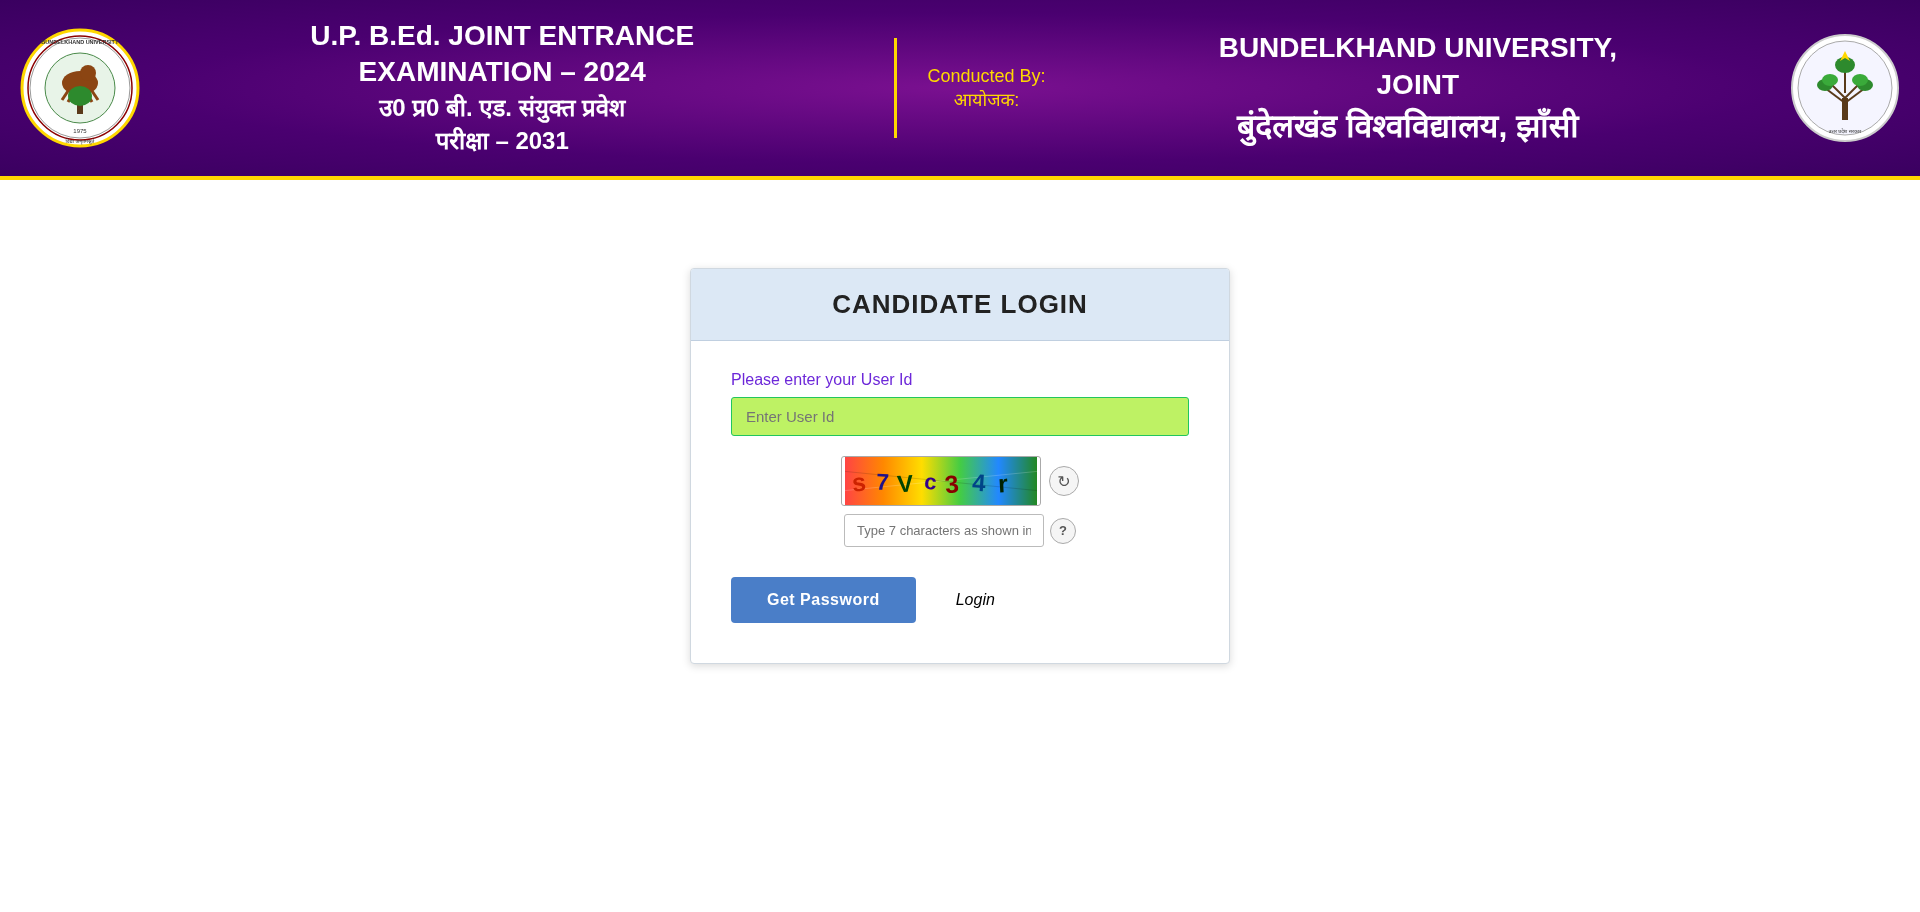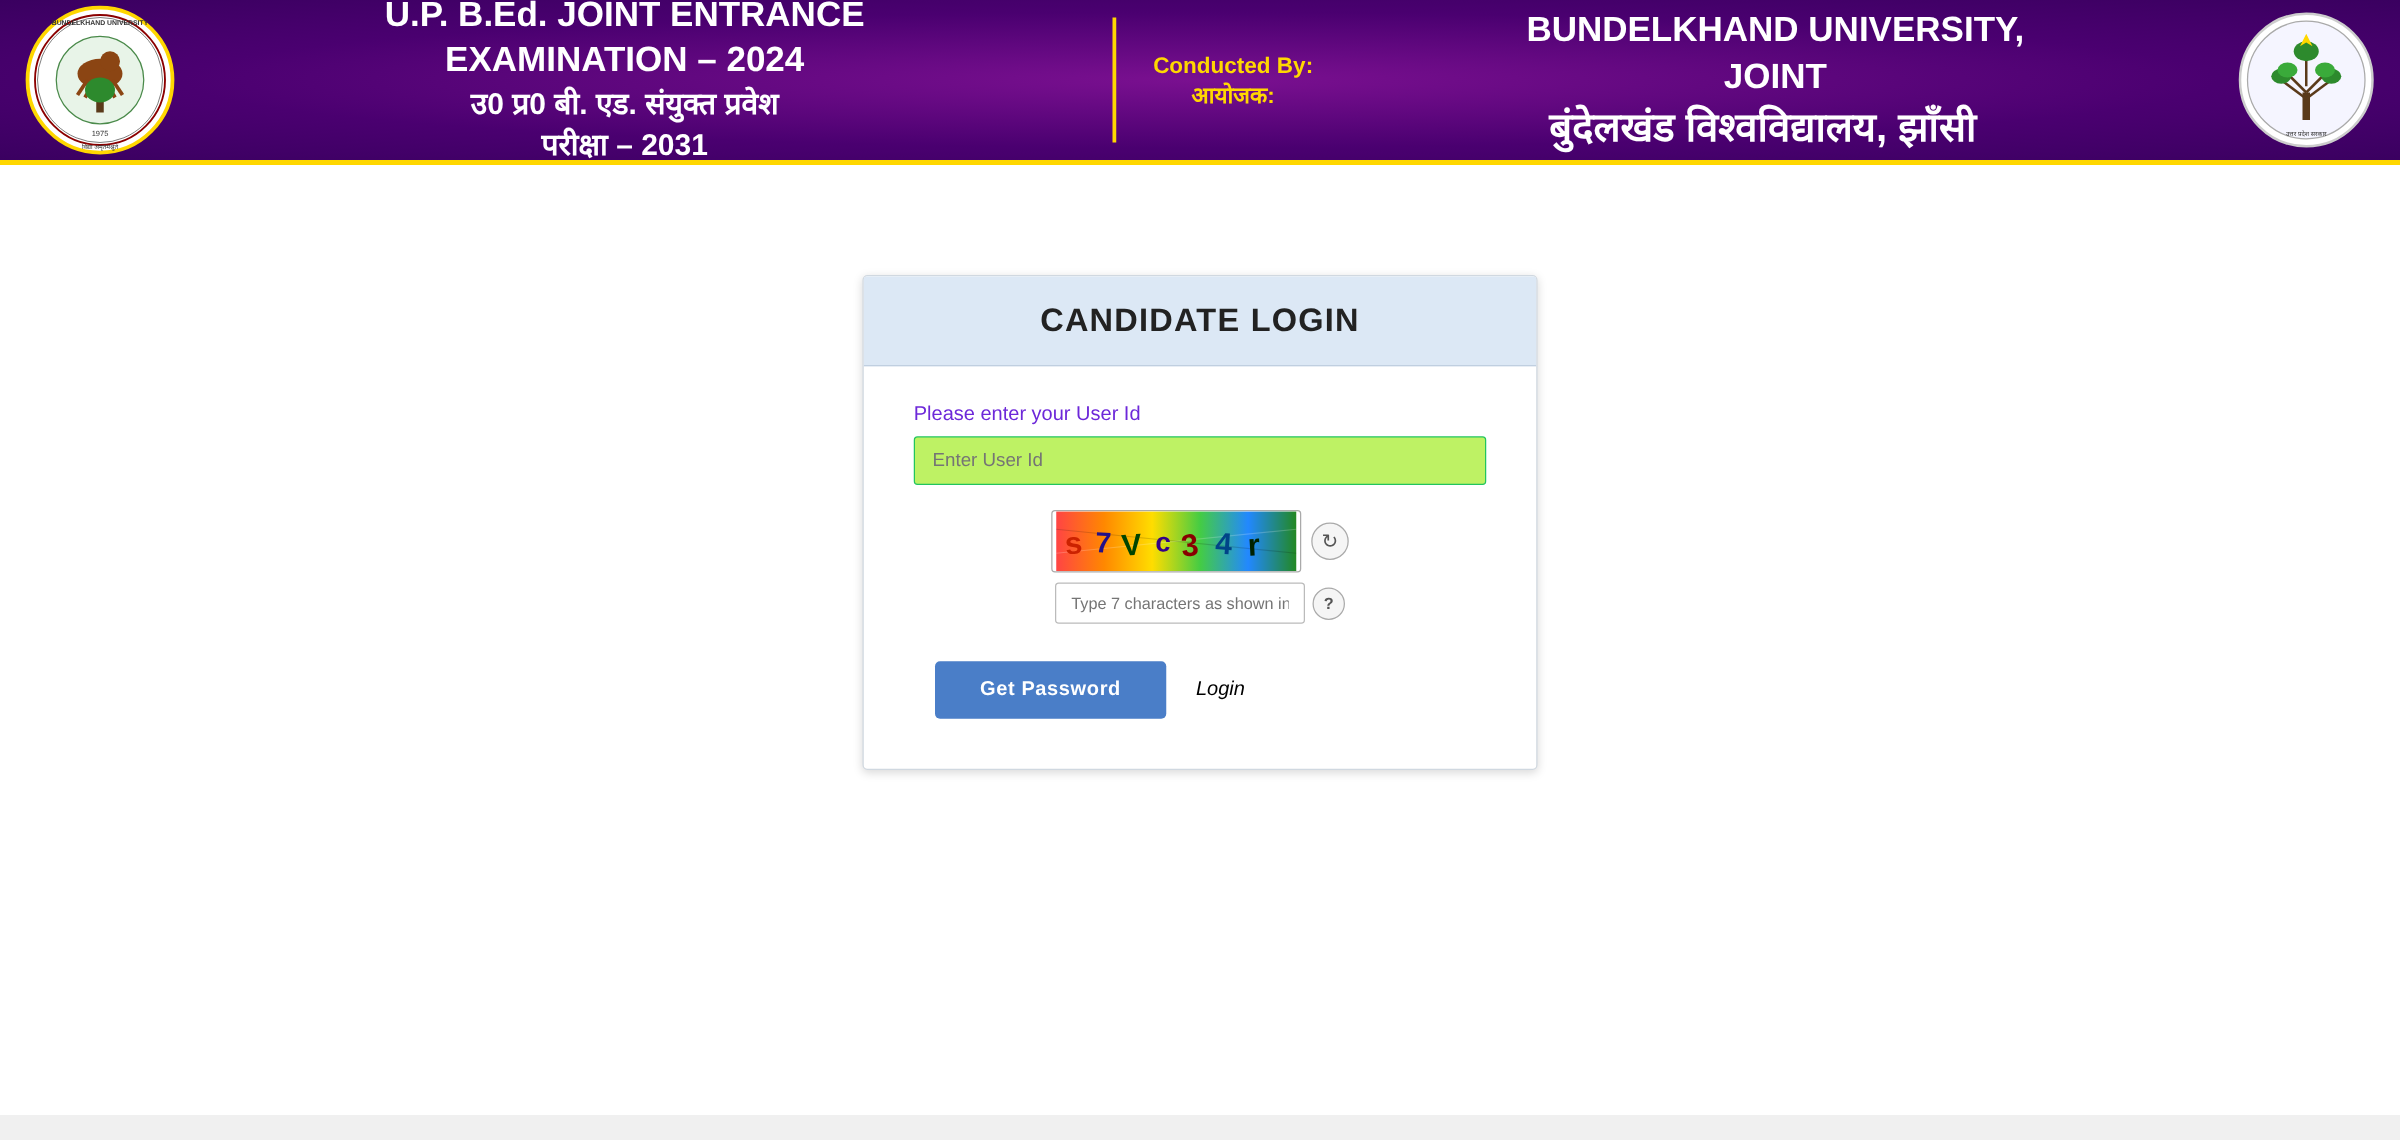--- a/index.html
+++ b/index.html
@@ -8,21 +8,21 @@
       background: #f0f0f0;
       min-height: 912px;
       width: 1920px;
     }
 
     
     .header {
       background: #5a0080;
       background-image: radial-gradient(ellipse at 50% 50%, #7a1090 0%, #4a0070 60%, #3a0060 100%);
       width: 100%;
-      height: 132px;
+      height: 180px;
       display: flex;
       align-items: center;
       justify-content: space-between;
       padding: 0 20px;
       border-bottom: 4px solid #ffd700;
       position: relative;
     }
 
     .header-left-logo {
       width: 120px;
@@ -63,21 +63,21 @@
 
     .header-conducted-block {
       display: flex;
       flex-direction: column;
       align-items: center;
     }
 
     .conducted-by-label {
       color: #ffd700;
       font-size: 18px;
-      font-weight: bold;
+      font-weight: normal;
       text-align: center;
     }
 
     .header-right-block {
       flex: 1;
       display: flex;
       flex-direction: column;
       align-items: center;
       text-align: center;
     }
@@ -237,23 +237,22 @@
       justify-content: center;
       font-size: 13px;
       font-weight: bold;
       color: #555;
     }
 
     
     .button-row {
       display: flex;
       align-items: center;
-      gap: 24px;
+      gap: 40px;
       margin-top: 30px;
-      margin-left: 17px;
     }
 
     .btn-get-password {
       background: #4a7ec8;
       color: white;
       border: none;
       padding: 14px 36px;
       font-size: 16px;
       font-weight: bold;
       border-radius: 4px;

